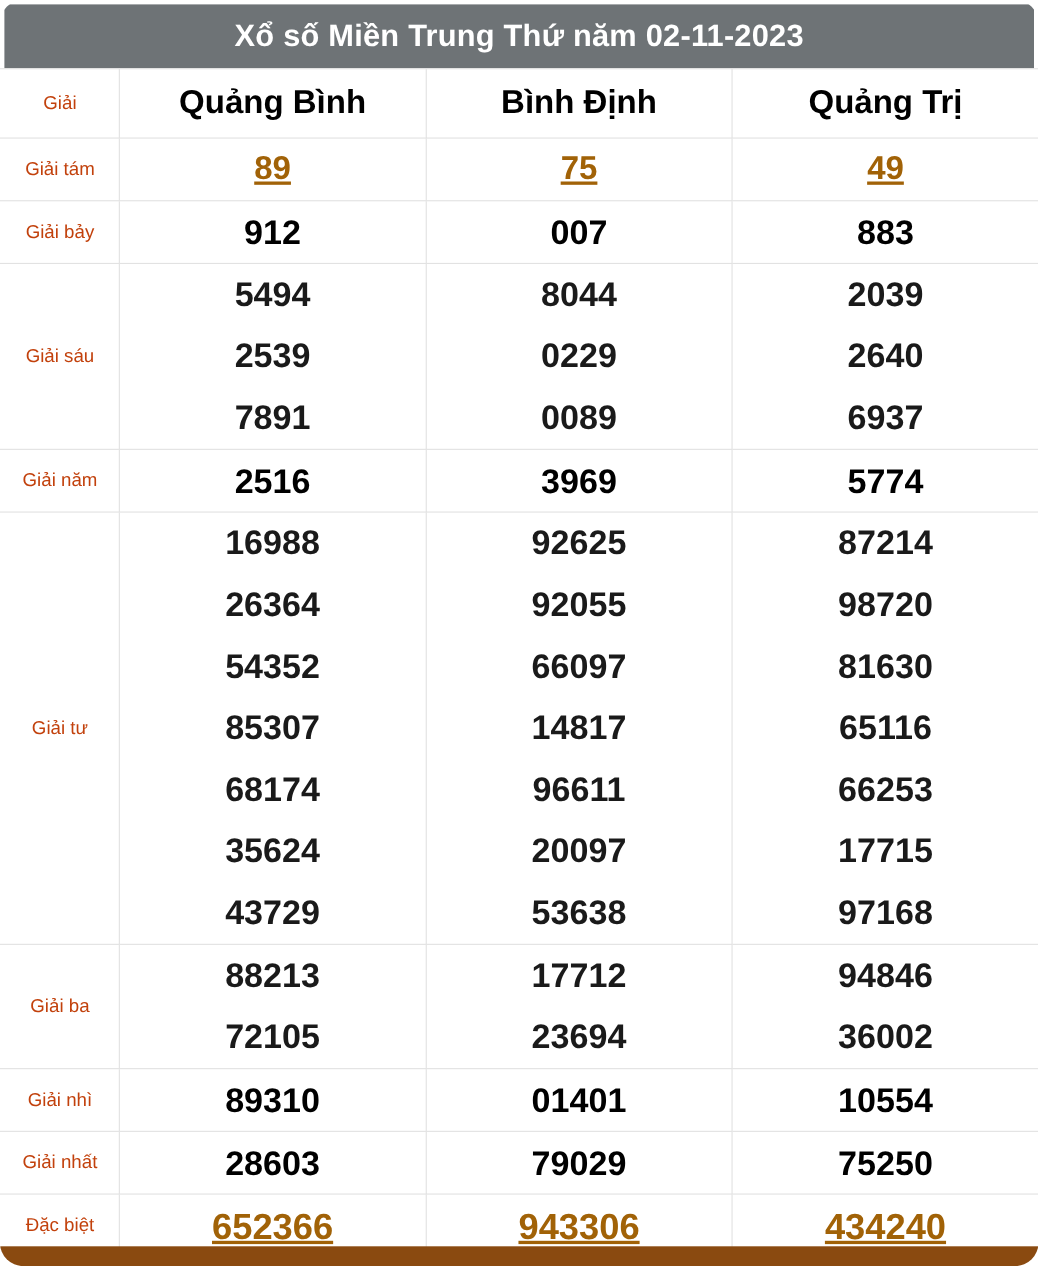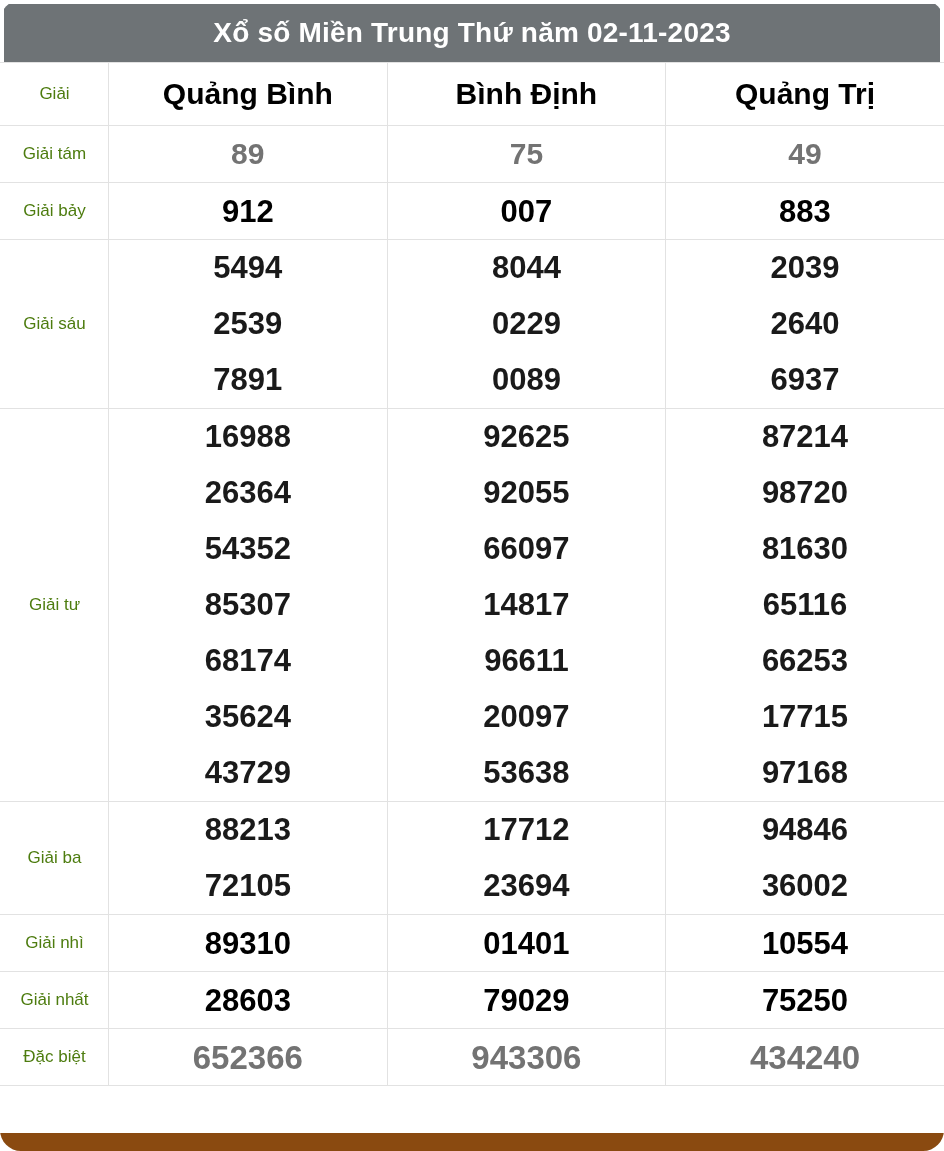--- a/index.html
+++ b/index.html
@@ -67,42 +67,43 @@
     border-left: 1px solid #ffffff;
   }
   .results-table tr > td:last-child {
     border-right: 1px solid #ffffff;
   }
 
   
   .lbl {
     font-size: 17px;
     font-weight: normal;
-    color: #4d7c0f;
+    color: #c2410c;
     line-height: 1.2;
   }
 
   
   .head-row td { height: 62px; }
   .prov-name {
     font-size: 30px;
     font-weight: bold;
     color: #000000;
     line-height: 1;
   }
 
   
   .val {
     font-size: 31px;
     font-weight: bold;
     color: #000000;
     line-height: 1;
   }
   .val.special {
-    color: #737373;
+    color: #a16207;
+    text-decoration: underline;
   }
   .val.eight {
     font-size: 30px;
   }
   .val.db {
     font-size: 33px;
   }
 
   
   .stack {
@@ -196,20 +197,26 @@
             </div>
           </td>
           <td>
             <div class="stack">
               <span>2039</span>
               <span>2640</span>
               <span>6937</span>
             </div>
           </td>
         </tr>
+        <tr class="r56">
+          <td><span class="lbl">Giải năm</span></td>
+          <td><span class="val">2516</span></td>
+          <td><span class="val">3969</span></td>
+          <td><span class="val">5774</span></td>
+        </tr>
         <tr class="r-multi-7">
           <td><span class="lbl">Giải tư</span></td>
           <td>
             <div class="stack">
               <span>16988</span>
               <span>26364</span>
               <span>54352</span>
               <span>85307</span>
               <span>68174</span>
               <span>35624</span>

